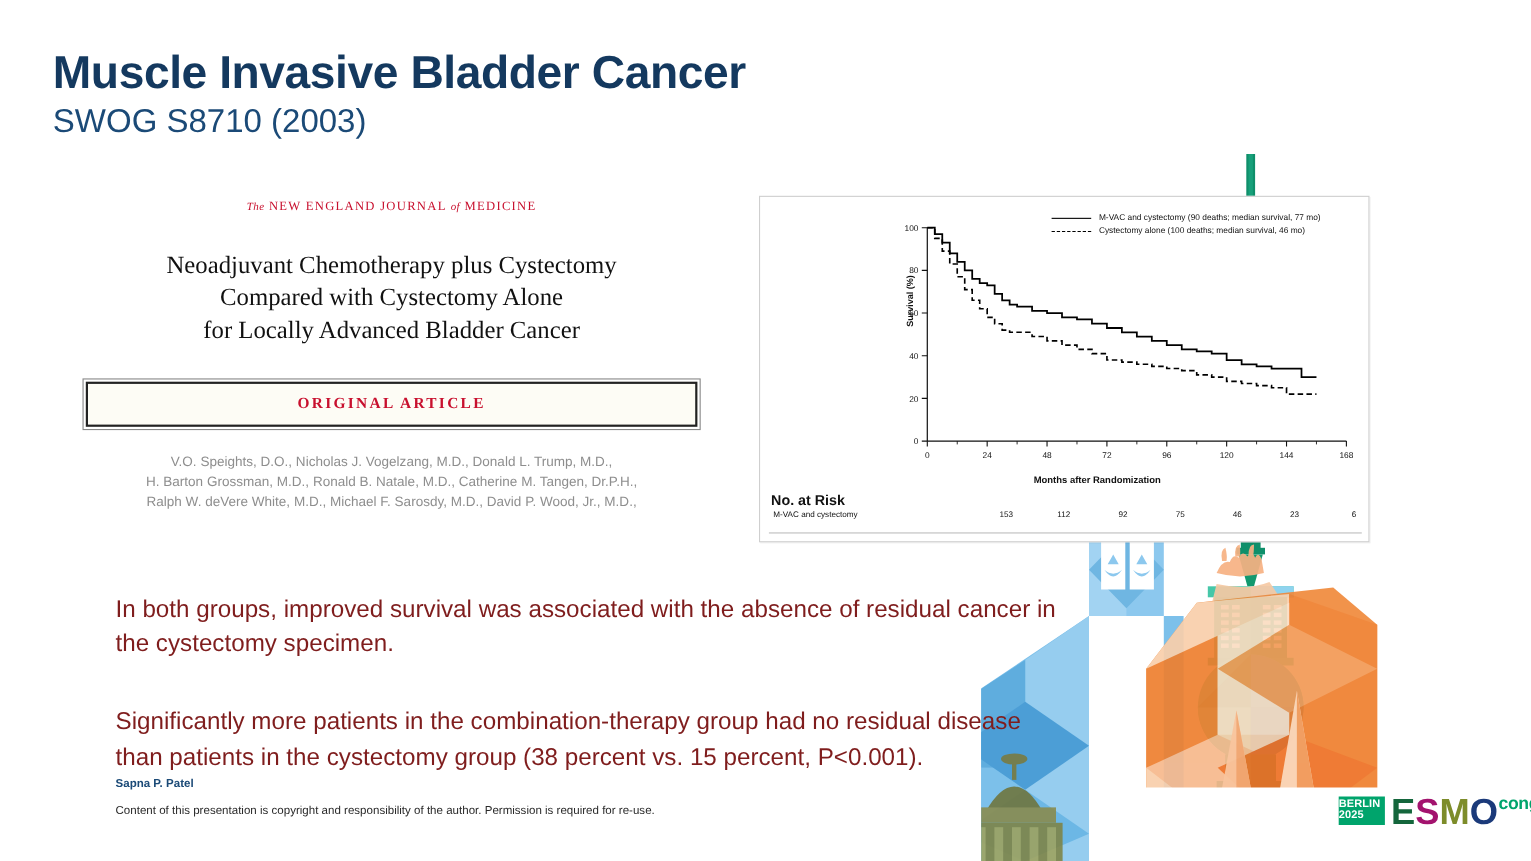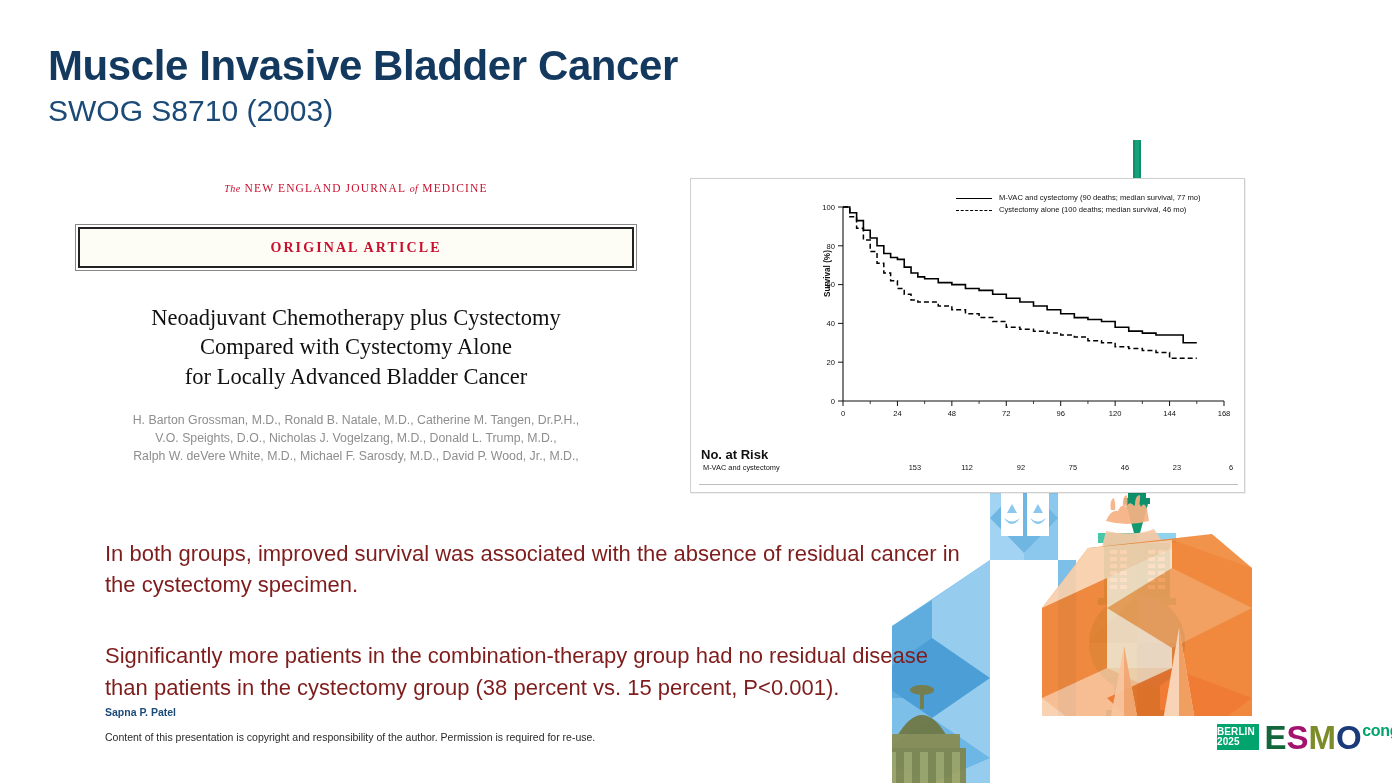--- a/index.html
+++ b/index.html
@@ -385,35 +385,35 @@
   </div>
 
   <div id="nejm-panel">
     <div id="nejm-masthead">
       <span class="the">The</span>
       <span>NEW ENGLAND JOURNAL</span>
       <span class="of">of</span>
       <span>MEDICINE</span>
     </div>
 
+    <div id="nejm-title">
+      <div>Neoadjuvant Chemotherapy plus Cystectomy</div>
+      <div>Compared with Cystectomy Alone</div>
+      <div>for Locally Advanced Bladder Cancer</div>
+    </div>
+
     <div id="orig-article-outer">
       <div id="orig-article-inner">
         <span id="orig-article-label">ORIGINAL ARTICLE</span>
       </div>
     </div>
 
-    <div id="nejm-title">
-      <div>Neoadjuvant Chemotherapy plus Cystectomy</div>
-      <div>Compared with Cystectomy Alone</div>
-      <div>for Locally Advanced Bladder Cancer</div>
-    </div>
-
     <div id="nejm-authors">
+      <div>V.O. Speights, D.O., Nicholas J. Vogelzang, M.D., Donald L. Trump, M.D.,</div>
       <div>H. Barton Grossman, M.D., Ronald B. Natale, M.D., Catherine M. Tangen, Dr.P.H.,</div>
-      <div>V.O. Speights, D.O., Nicholas J. Vogelzang, M.D., Donald L. Trump, M.D.,</div>
       <div>Ralph W. deVere White, M.D., Michael F. Sarosdy, M.D., David P. Wood, Jr., M.D.,</div>
     </div>
   </div>
 
   <div id="km-panel">
 
     <div id="km-legend">
       <div class="row">
         <span class="swatch solid"></span>
         <span>M-VAC and cystectomy (90 deaths; median survival, 77 mo)</span>
@@ -466,20 +466,21 @@
           <line x1="288.07142857142856" x2="288.07142857142856" y1="222" y2="225" stroke="#111" stroke-width="0.8"></line>
           <line x1="342.5" x2="342.5" y1="222" y2="225" stroke="#111" stroke-width="0.8"></line>
           <line x1="396.92857142857144" x2="396.92857142857144" y1="222" y2="225" stroke="#111" stroke-width="0.8"></line>
           <line x1="451.35714285714283" x2="451.35714285714283" y1="222" y2="225" stroke="#111" stroke-width="0.8"></line>
           <line x1="505.7857142857143" x2="505.7857142857143" y1="222" y2="225" stroke="#111" stroke-width="0.8"></line>
         </g>
       <path id="series-0-path" fill="none" stroke="#000000" stroke-width="1.6" d="M 152.00 28.00 L 158.80 28.00 L 158.80 33.82 L 165.61 33.82 L 165.61 41.58 L 172.41 41.58 L 172.41 51.28 L 179.21 51.28 L 179.21 59.04 L 186.02 59.04 L 186.02 66.80 L 192.82 66.80 L 192.82 74.56 L 199.63 74.56 L 199.63 78.44 L 206.43 78.44 L 206.43 80.38 L 213.23 80.38 L 213.23 88.14 L 220.04 88.14 L 220.04 93.96 L 226.84 93.96 L 226.84 97.84 L 233.64 97.84 L 233.64 99.78 L 247.25 99.78 L 247.25 103.66 L 260.86 103.66 L 260.86 105.60 L 274.46 105.60 L 274.46 109.48 L 288.07 109.48 L 288.07 111.42 L 301.68 111.42 L 301.68 115.30 L 315.29 115.30 L 315.29 119.18 L 328.89 119.18 L 328.89 123.06 L 342.50 123.06 L 342.50 126.94 L 356.11 126.94 L 356.11 130.82 L 369.71 130.82 L 369.71 134.70 L 383.32 134.70 L 383.32 138.58 L 396.93 138.58 L 396.93 140.52 L 410.54 140.52 L 410.54 142.46 L 424.14 142.46 L 424.14 148.28 L 437.75 148.28 L 437.75 152.16 L 451.36 152.16 L 451.36 154.10 L 464.96 154.10 L 464.96 156.04 L 478.57 156.04 L 478.57 156.04 L 492.18 156.04 L 492.18 163.80 L 505.79 163.80 L 505.79 163.80"></path>
       <path id="series-1-path" fill="none" stroke="#000000" stroke-width="1.5" stroke-dasharray="5,3" d="M 152.00 28.00 L 158.80 28.00 L 158.80 37.70 L 165.61 37.70 L 165.61 49.34 L 172.41 49.34 L 172.41 60.98 L 179.21 60.98 L 179.21 72.62 L 186.02 72.62 L 186.02 84.26 L 192.82 84.26 L 192.82 93.96 L 199.63 93.96 L 199.63 101.72 L 206.43 101.72 L 206.43 109.48 L 213.23 109.48 L 213.23 115.30 L 220.04 115.30 L 220.04 121.12 L 226.84 121.12 L 226.84 123.06 L 233.64 123.06 L 233.64 123.06 L 247.25 123.06 L 247.25 126.94 L 260.86 126.94 L 260.86 130.82 L 274.46 130.82 L 274.46 134.70 L 288.07 134.70 L 288.07 138.58 L 301.68 138.58 L 301.68 142.46 L 315.29 142.46 L 315.29 148.28 L 328.89 148.28 L 328.89 150.22 L 342.50 150.22 L 342.50 152.16 L 356.11 152.16 L 356.11 154.10 L 369.71 154.10 L 369.71 156.04 L 383.32 156.04 L 383.32 157.98 L 396.93 157.98 L 396.93 161.86 L 410.54 161.86 L 410.54 163.80 L 424.14 163.80 L 424.14 167.68 L 437.75 167.68 L 437.75 169.62 L 451.36 169.62 L 451.36 171.56 L 464.96 171.56 L 464.96 173.50 L 478.57 173.50 L 478.57 179.32 L 492.18 179.32 L 492.18 179.32 L 505.79 179.32 L 505.79 179.32"></path>
     </svg>
 
+    <div id="km-xlabel">Months after Randomization</div>
 
     <div id="risk-table">
       <div id="risk-title">No. at Risk</div>
       <table>
         <tbody id="risk-tbody">
             <tr>
               <td class="lbl">M-VAC and cystectomy</td>
               <td class="num">153</td>
               <td class="num">112</td>
               <td class="num">92</td>

